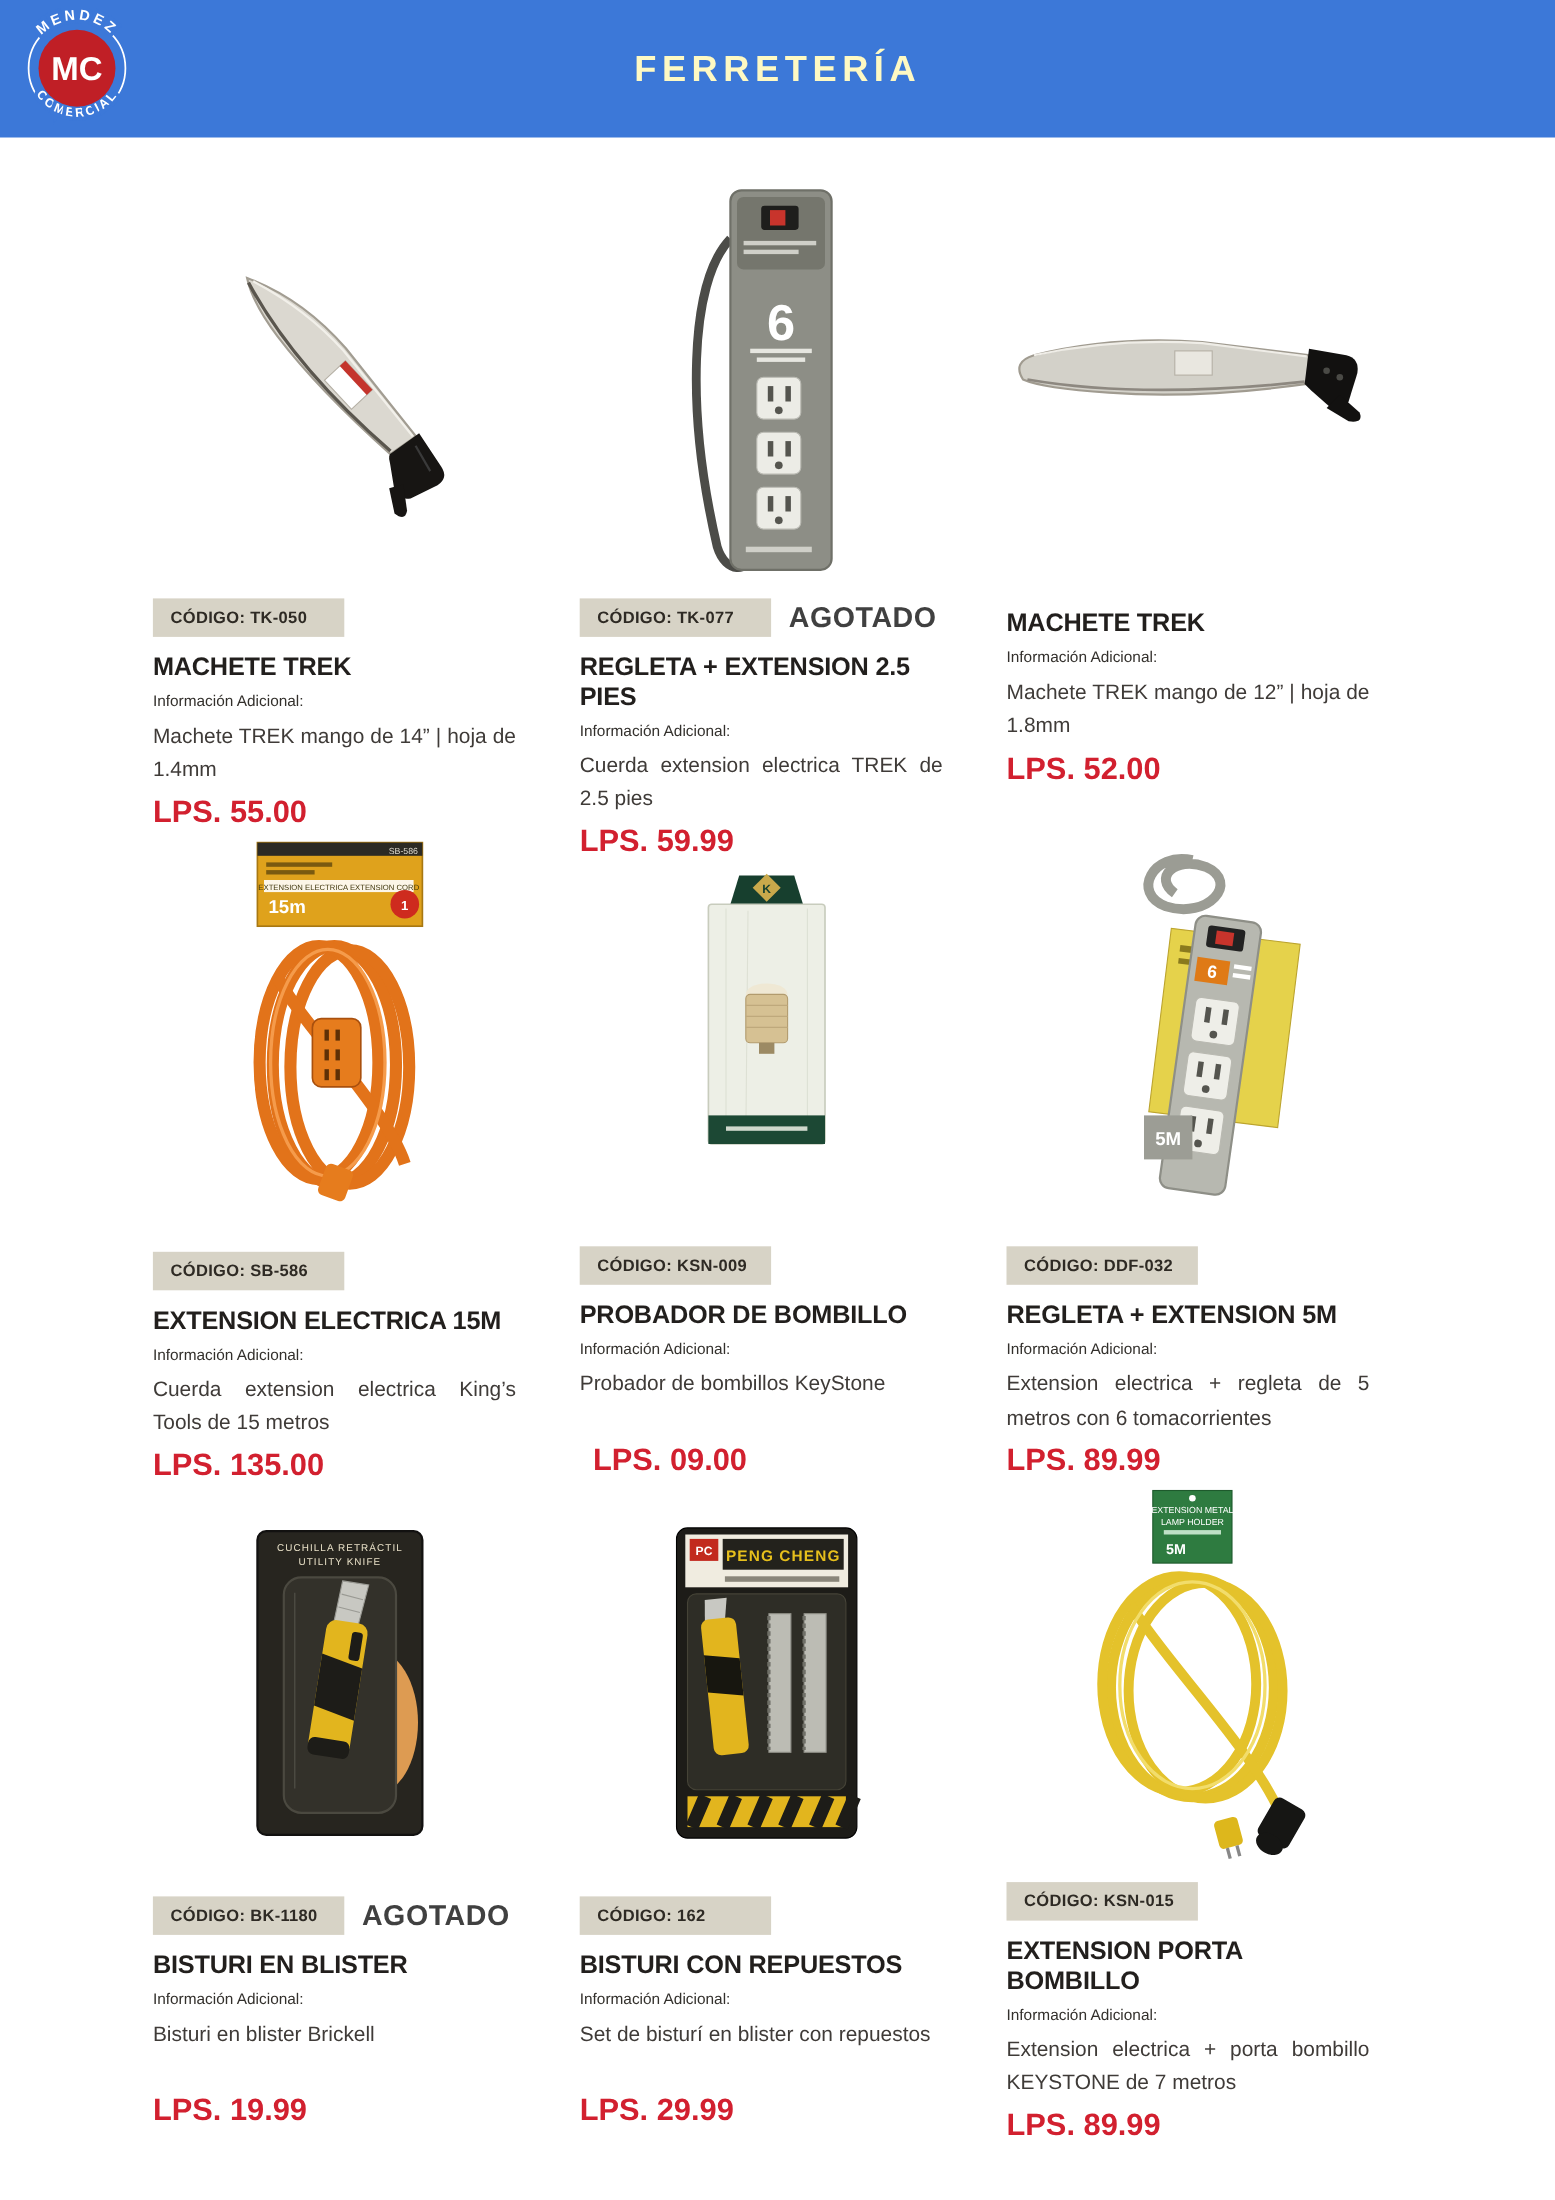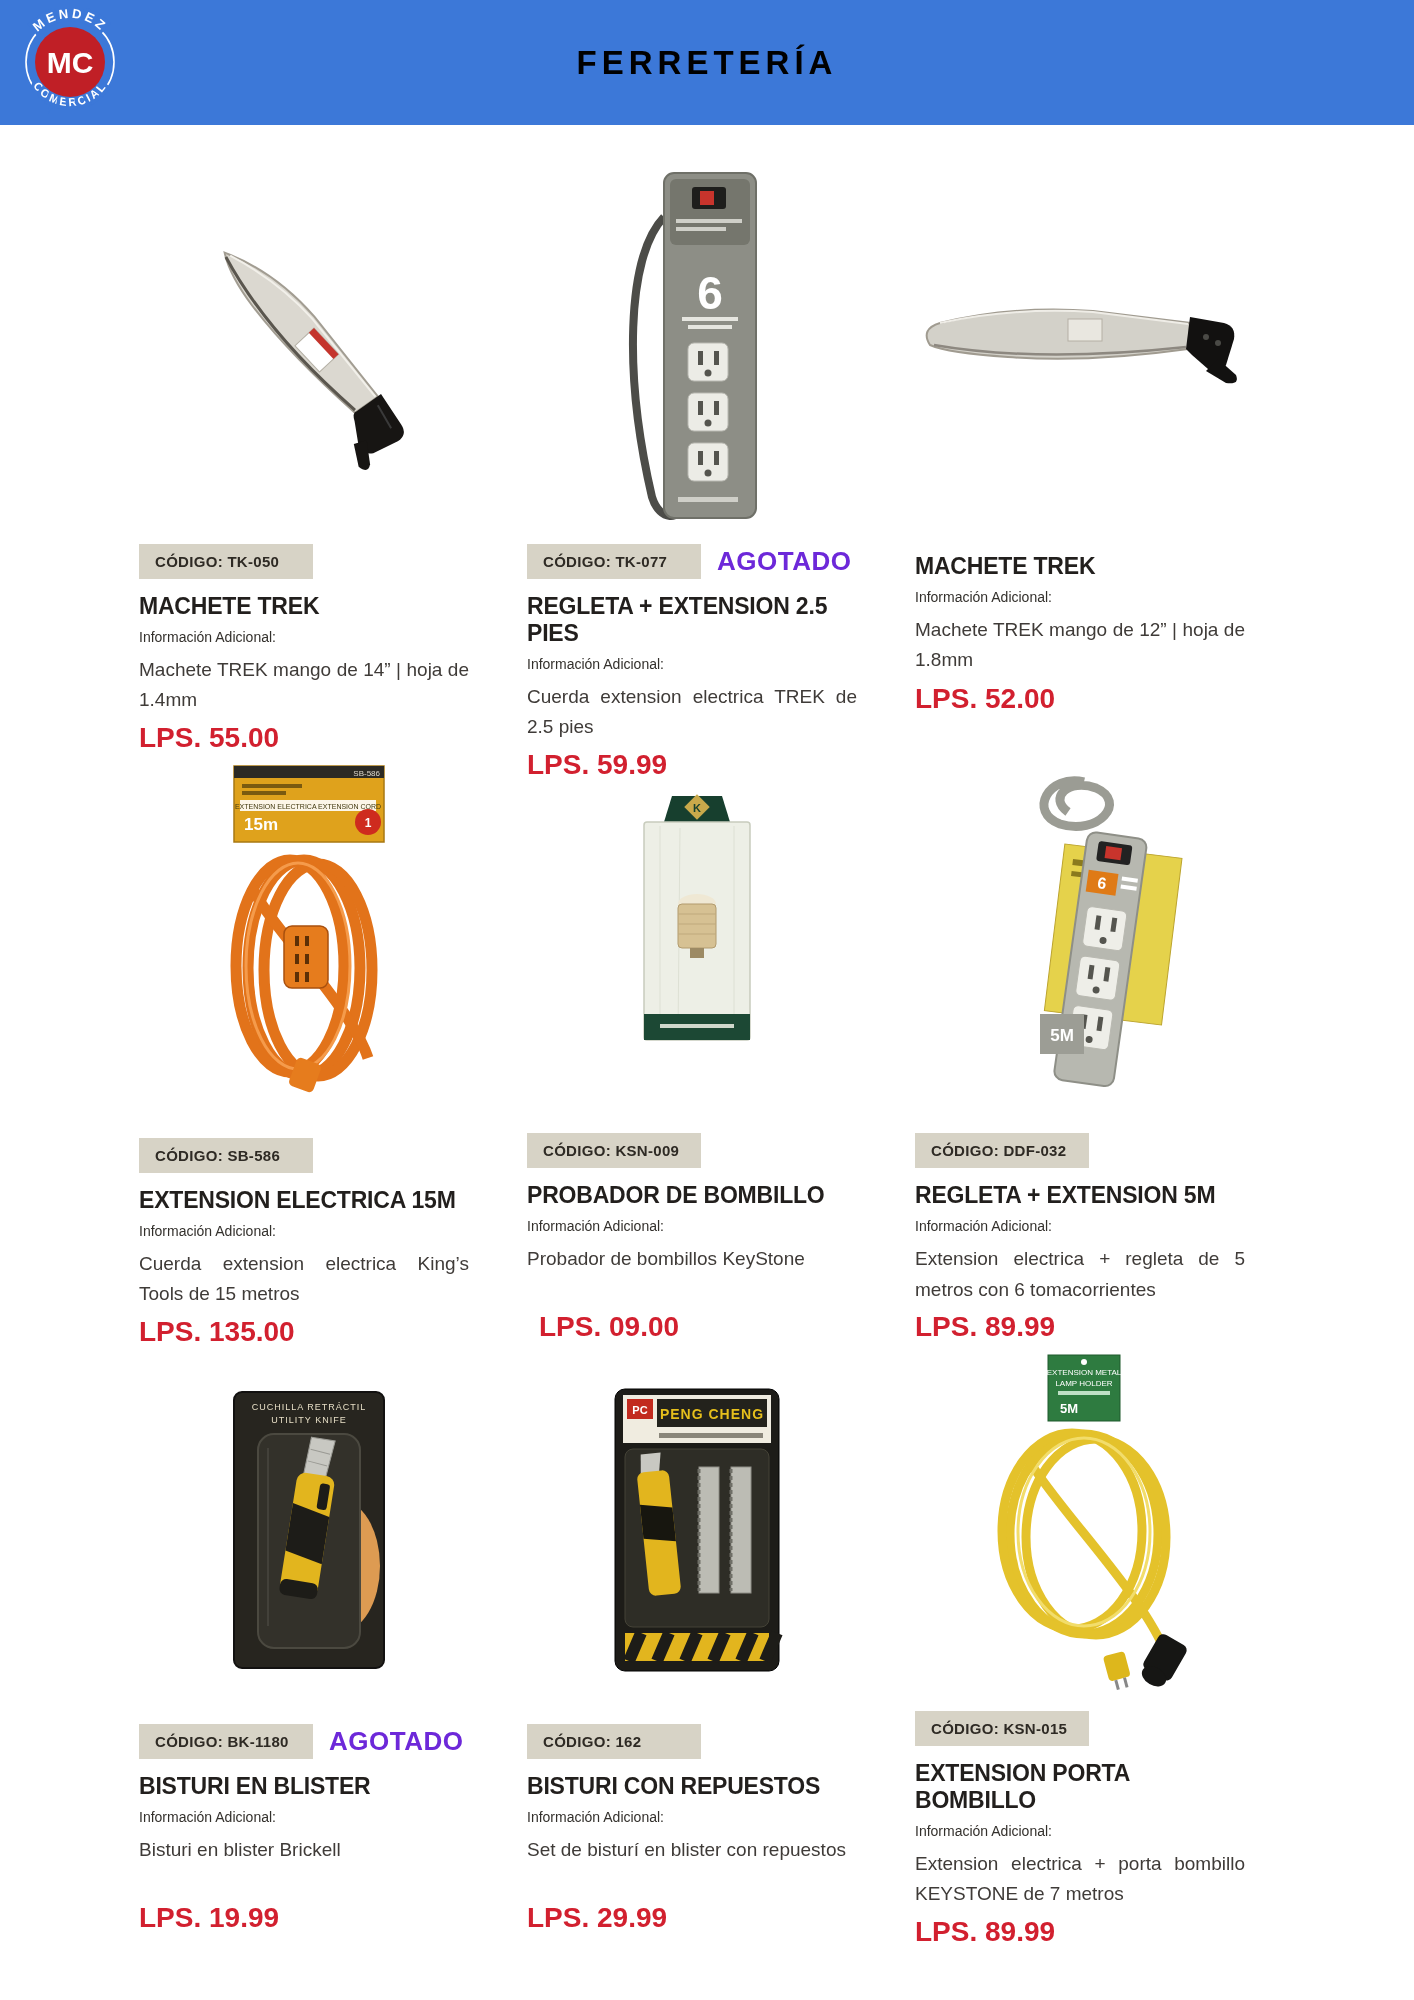--- a/index.html
+++ b/index.html
@@ -1,25 +1,25 @@
 <!DOCTYPE html>
 <html><head>
 <meta charset="utf-8">
 <style>
   html,body{margin:0;padding:0;}
   body{width:1414px;height:2000px;background:#ffffff;font-family:"Liberation Sans",sans-serif;position:relative;overflow:hidden;}
   header{height:125px;background:#3c78d8;position:relative;}
   .logo{position:absolute;left:16px;top:8px;}
-  .page-title{position:absolute;left:0;right:0;top:0;height:125px;display:flex;align-items:center;justify-content:center;margin:0;color:#000000;font-size:33px;font-weight:700;letter-spacing:5px;}
+  .page-title{position:absolute;left:0;right:0;top:0;height:125px;display:flex;align-items:center;justify-content:center;margin:0;color:#fef9c3;font-size:33px;font-weight:700;letter-spacing:5px;}
   main{display:grid;grid-template-columns:repeat(3,340px);column-gap:48px;row-gap:6px;margin:42px 0 0 139px;}
   .card{height:585px;display:flex;flex-direction:column;}
   .img-box{height:372px;display:flex;align-items:center;justify-content:center;}
   .badge-row{display:flex;align-items:center;gap:16px;margin-top:12px;}
   .badge{background:#d7d3c6;color:#2e2a24;font-weight:700;font-size:15px;letter-spacing:.3px;padding:9px 16px;width:174px;box-sizing:border-box;white-space:nowrap;display:inline-block;}
-  .agotado{font-size:26px;font-weight:700;color:#6d28d9;letter-spacing:.5px;}
+  .agotado{font-size:26px;font-weight:700;color:#404040;letter-spacing:.5px;}
   .name{margin:14px 0 0;font-size:23px;font-weight:700;letter-spacing:-.2px;color:#221f1d;}
   .info{margin:9px 0 0;font-size:14px;color:#33302c;}
   .desc{margin:10px 0 0;font-size:19px;line-height:1.6;color:#3f3b38;text-align:justify;height:62px;width:330px;}
   .price{margin:6px 0 0;font-size:28px;font-weight:700;color:#d2202f;}
   .price.indent{padding-left:12px;}
   svg text{font-family:"Liberation Sans",sans-serif;}
 </style>
 </head>
 <body>
 

